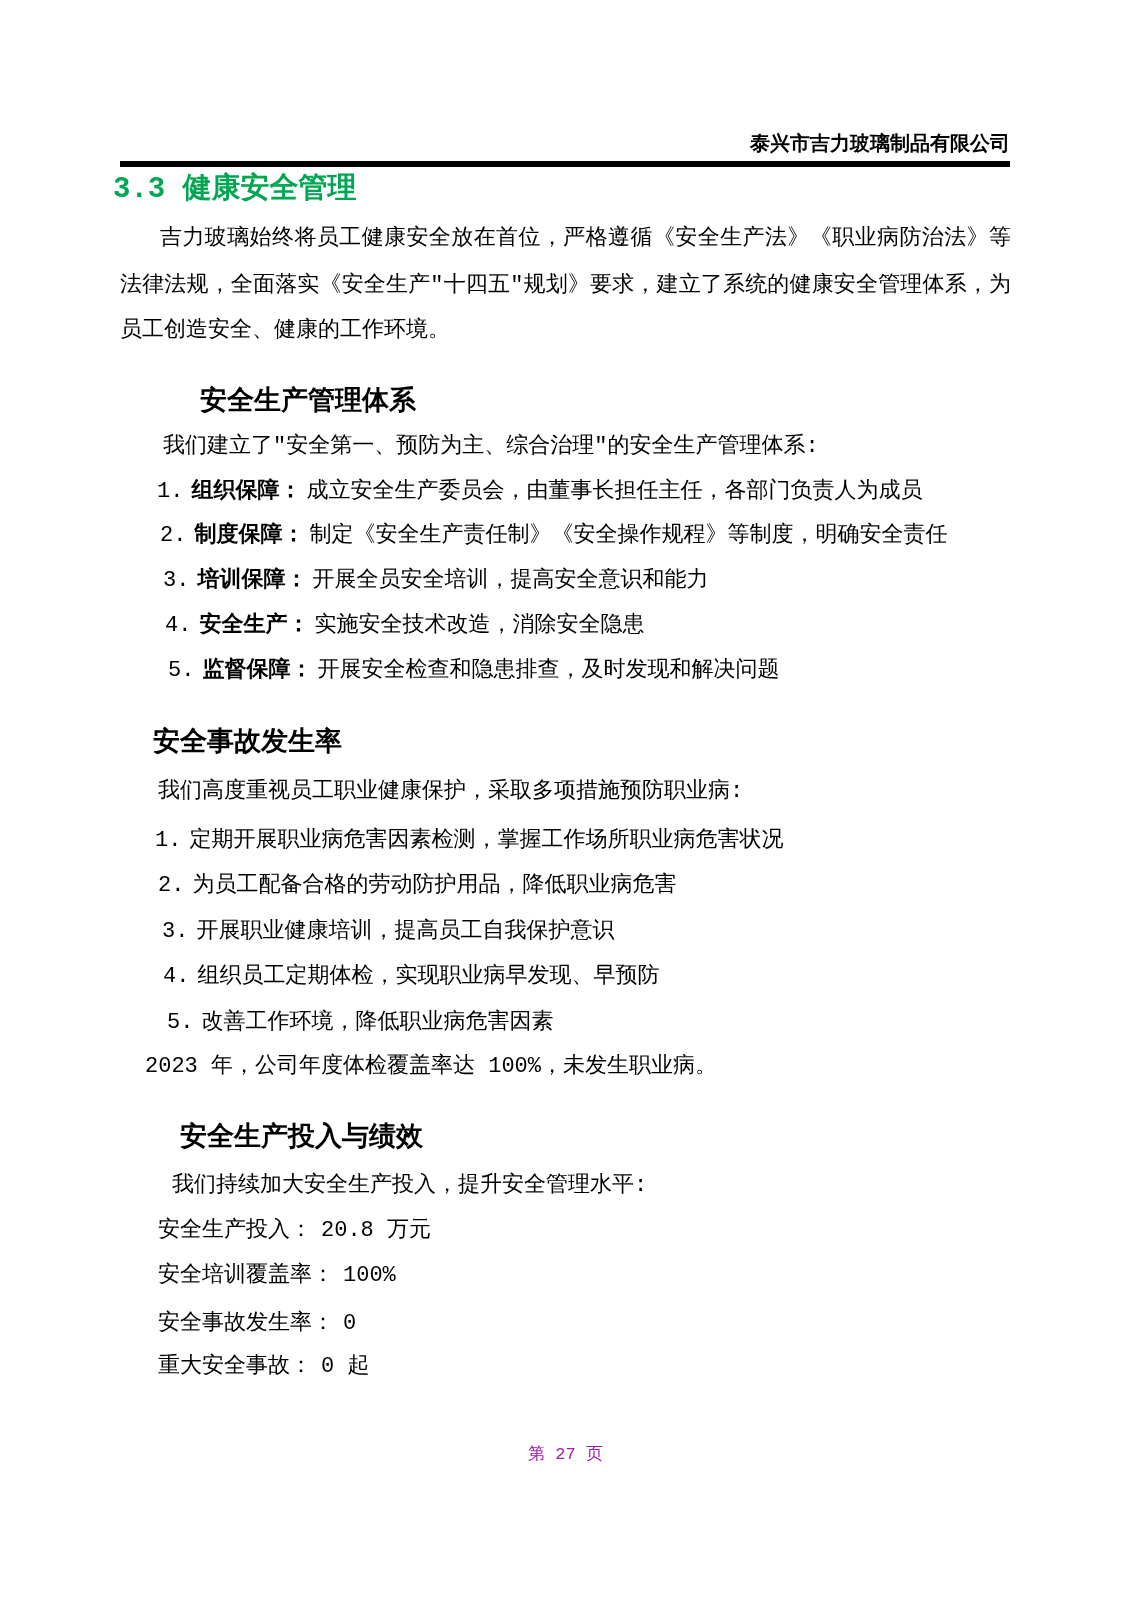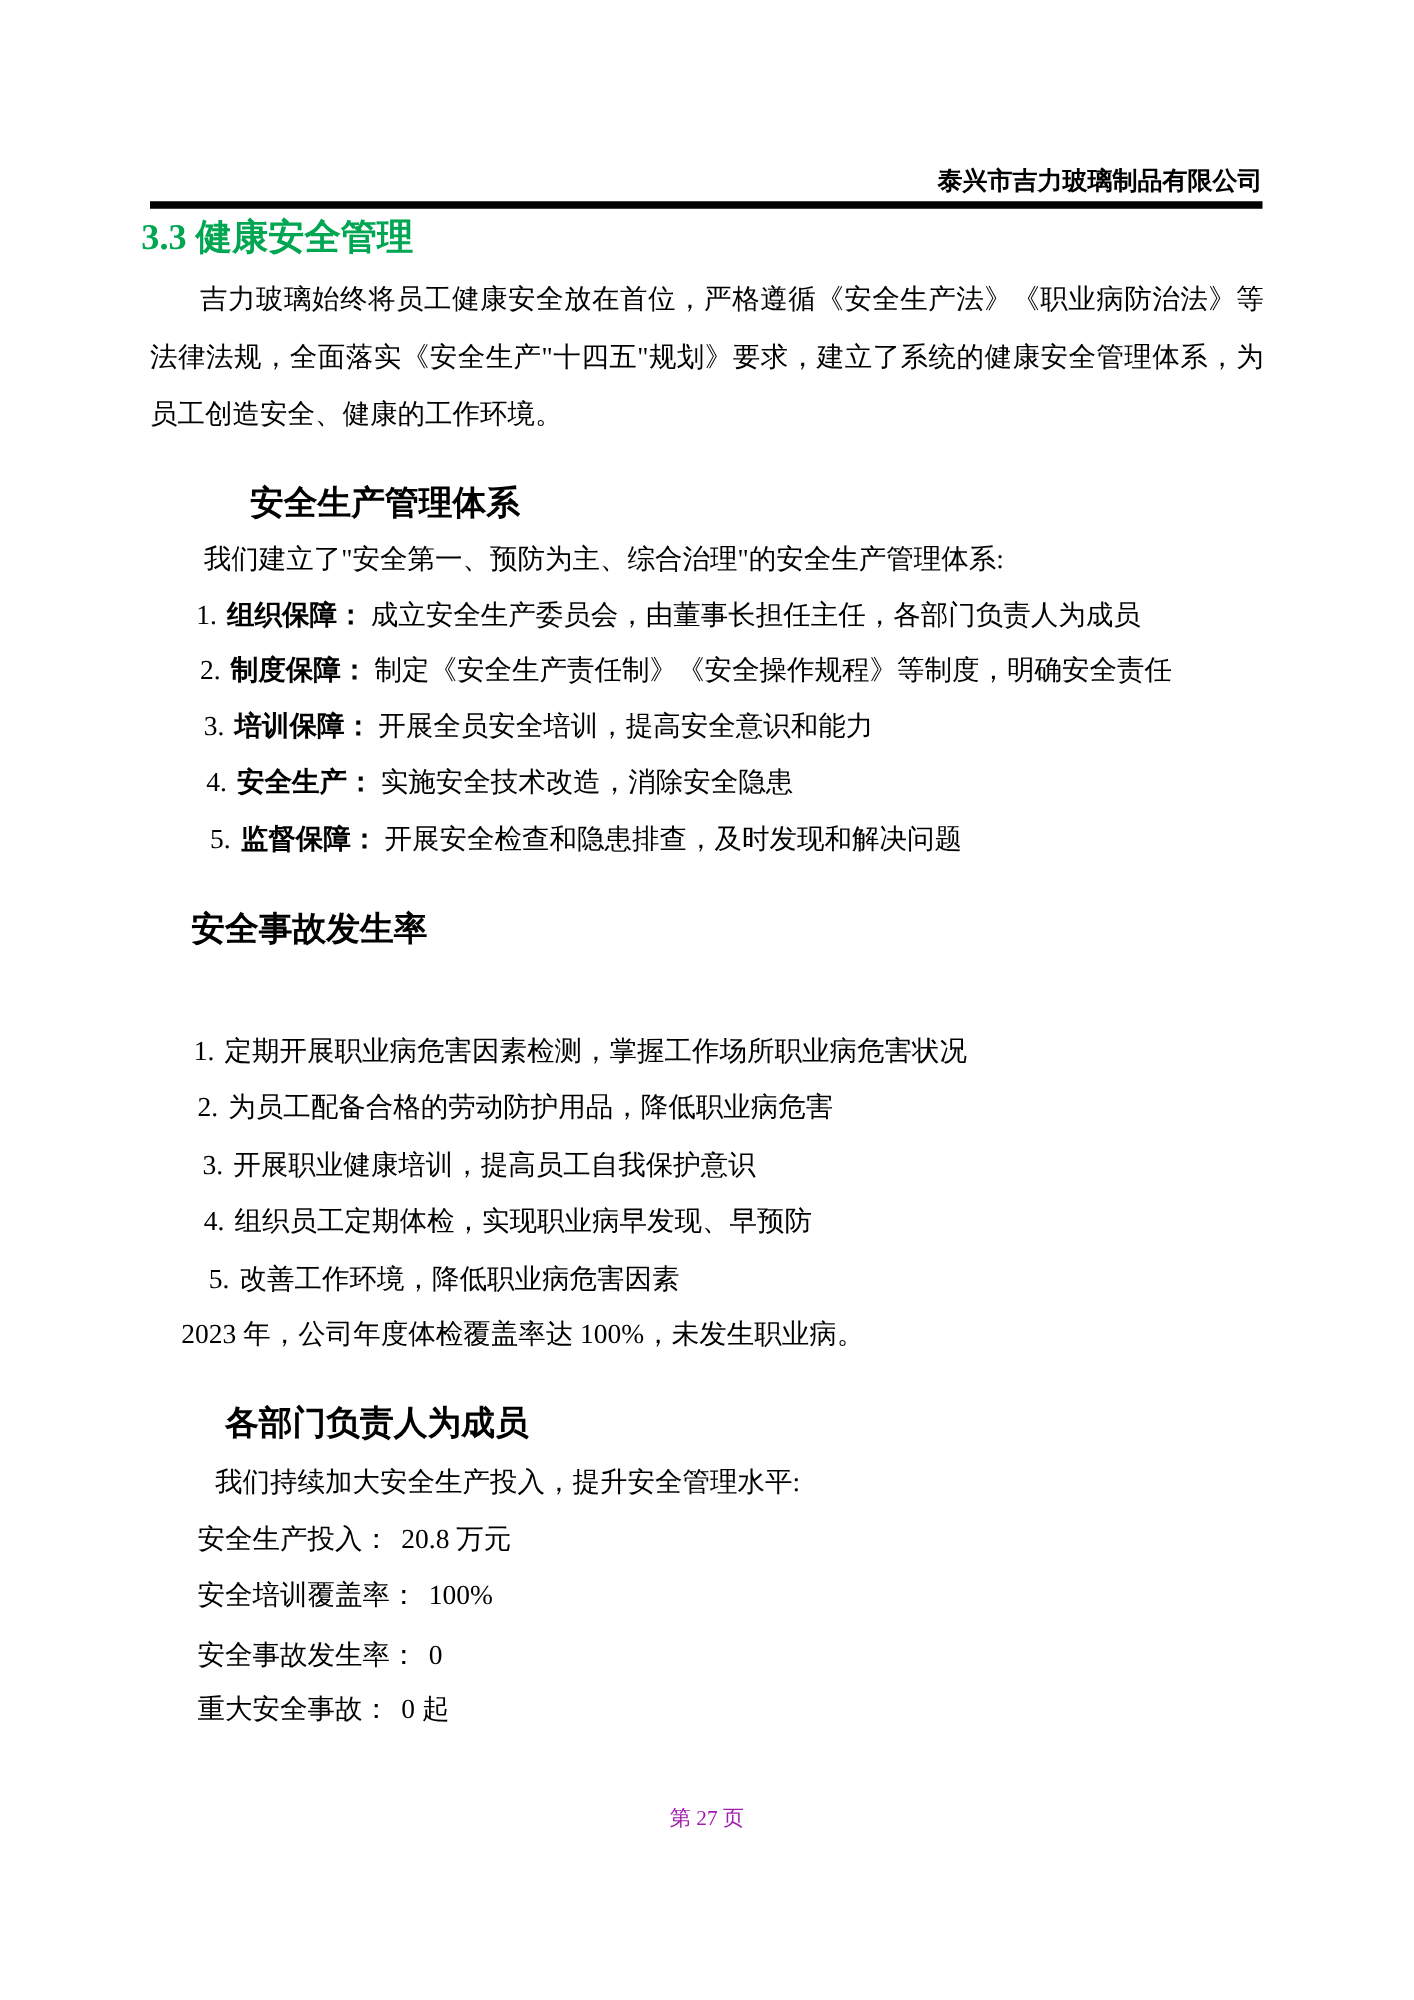--- a/index.html
+++ b/index.html
@@ -1,20 +1,20 @@
 <!DOCTYPE html>
 <html><head>
 <meta charset="utf-8">
 <style>
   html,body{margin:0;padding:0;background:#ffffff;}
   .page{
     position:relative;
     width:1131px;height:1600px;
     background:#ffffff;
-    font-family:Liberation Serif, serif;
+    font-family:Liberation Mono, monospace;
     color:#000;
     overflow:hidden;
   }
   
   .company{
     position:absolute; left:120px; top:132px; width:890px;
     text-align:right; font-size:20px; font-weight:bold; line-height:26px;
     white-space:nowrap;
   }
   .rule{position:absolute; left:120px; top:161px; width:890px; height:6px; background:#000;}
@@ -71,39 +71,40 @@
     <span class="num">3.</span><span class="term">培训保障：</span><span>开展全员安全培训，提高安全意识和能力</span>
   </div>
   <div class="line" style="left:165px;top:611px;">
     <span class="num">4.</span><span class="term">安全生产：</span><span>实施安全技术改造，消除安全隐患</span>
   </div>
   <div class="line" style="left:168px;top:656px;">
     <span class="num">5.</span><span class="term">监督保障：</span><span>开展安全检查和隐患排查，及时发现和解决问题</span>
   </div>
 
   <h2 class="sec-h" style="left:153px;top:726px;">安全事故发生率</h2>
+  <div class="line" style="left:158px;top:777px;">我们高度重视员工职业健康保护，采取多项措施预防职业病:</div>
 
   <div class="line" style="left:155px;top:826px;">
     <span class="num">1.</span><span>定期开展职业病危害因素检测，掌握工作场所职业病危害状况</span>
   </div>
   <div class="line" style="left:158px;top:871px;">
     <span class="num">2.</span><span>为员工配备合格的劳动防护用品，降低职业病危害</span>
   </div>
   <div class="line" style="left:162px;top:917px;">
     <span class="num">3.</span><span>开展职业健康培训，提高员工自我保护意识</span>
   </div>
   <div class="line" style="left:163px;top:962px;">
     <span class="num">4.</span><span>组织员工定期体检，实现职业病早发现、早预防</span>
   </div>
   <div class="line" style="left:167px;top:1008px;">
     <span class="num">5.</span><span>改善工作环境，降低职业病危害因素</span>
   </div>
   <div class="line" style="left:145px;top:1052px;">2023 年，公司年度体检覆盖率达 100%，未发生职业病。</div>
 
-  <h2 class="sec-h" style="left:180px;top:1121px;">各部门负责人为成员</h2>
+  <h2 class="sec-h" style="left:180px;top:1121px;">安全生产投入与绩效</h2>
   <div class="line" style="left:172px;top:1171px;">我们持续加大安全生产投入，提升安全管理水平:</div>
 
   <div class="line" style="left:158px;top:1216px;">
     <span>安全生产投入：</span><span class="mval">20.8 万元</span>
   </div>
   <div class="line" style="left:158px;top:1261px;">
     <span>安全培训覆盖率：</span><span class="mval">100%</span>
   </div>
   <div class="line" style="left:158px;top:1309px;">
     <span>安全事故发生率：</span><span class="mval">0</span>

